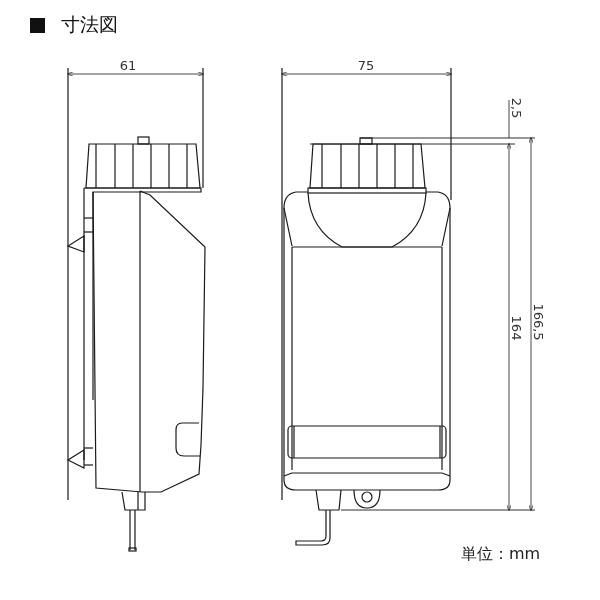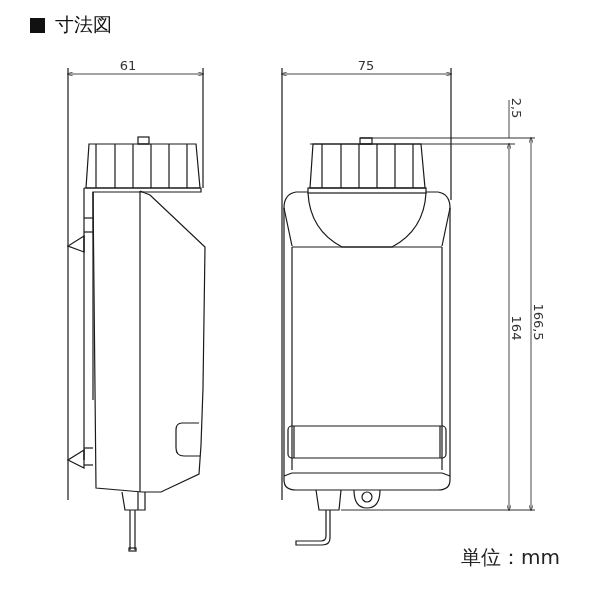--- a/index.html
+++ b/index.html
@@ -1,19 +1,19 @@
 <!DOCTYPE html>
 <html><head>
 <meta charset="utf-8">
 <style>
   html, body { margin:0; padding:0; background:#ffffff; }
   body { width:600px; height:600px; position:relative; overflow:hidden; font-family:"DejaVu Sans", sans-serif; }
-  .title { position:absolute; left:30px; top:12px; font-size:19px; color:#111; display:flex; align-items:center; gap:10px; }
+  .title { position:absolute; left:30px; top:12px; font-size:19px; color:#111; display:flex; align-items:center; gap:16px; }
   .title .sq { width:15px; height:15px; background:#111; display:inline-block; }
-  .unit { position:absolute; left:461px; top:544px; font-size:20px; color:#222; }
+  .unit { position:absolute; left:461px; top:544px; font-size:16px; color:#222; }
   svg { position:absolute; left:0; top:0; }
   .dimtext { font-family:"DejaVu Sans", sans-serif; font-size:13px; fill:#333; }
 </style>
 </head>
 <body>
 
 <div class="title">
   <span class="sq"></span>
   <span>寸法図</span>
 </div>

